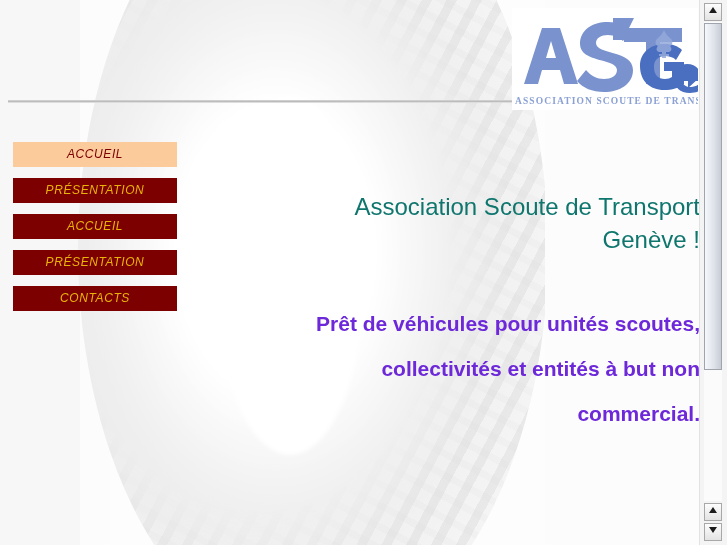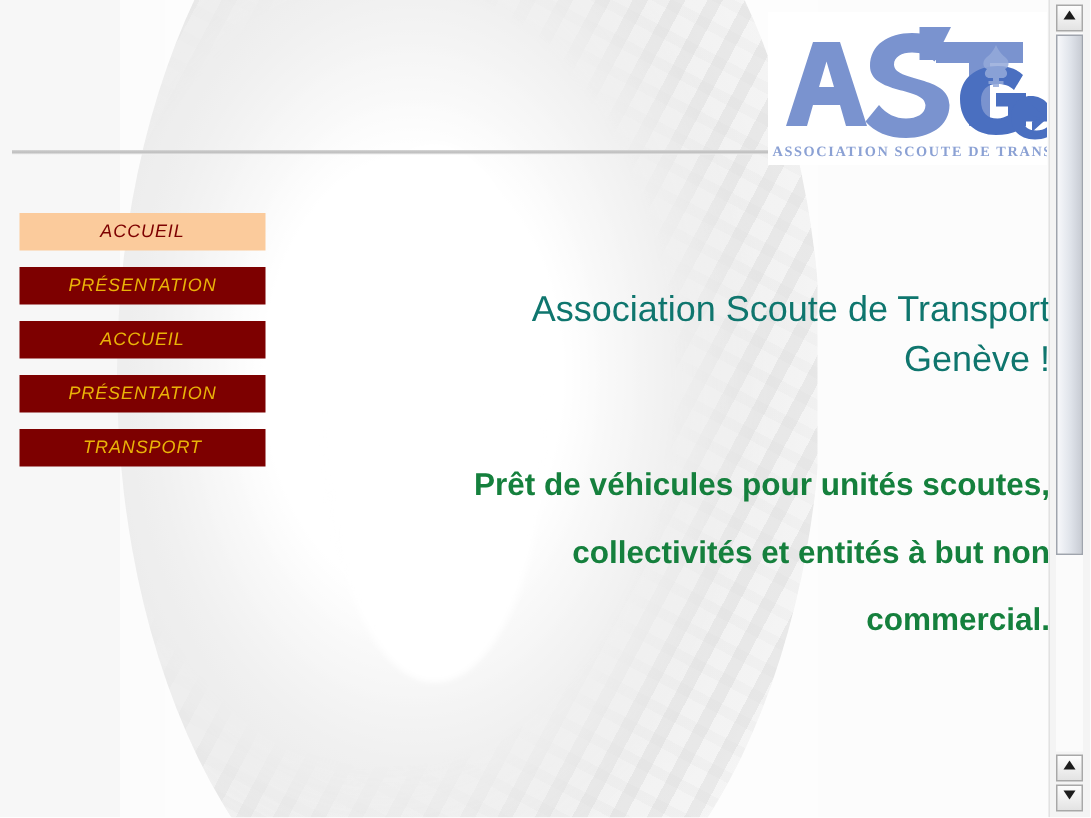--- a/index.html
+++ b/index.html
@@ -165,21 +165,21 @@
     text-align: right;
   }
   .headline {
     color: #0f766e;
     font-size: 24px;
     font-weight: normal;
     line-height: 33px;
     margin: 0;
   }
   .subtext {
-    color: #15803d;
+    color: #6d28d9;
     font-size: 21px;
     font-weight: bold;
     line-height: 45px;
     margin: 0;
     padding-top: 45px;
   }
 
   
   .scrollbar {
     position: absolute;
@@ -283,21 +283,21 @@
         <text x="3" y="96" font-family="Liberation Serif, serif" font-size="9.5" letter-spacing="1.1" fill="#8ba1d4" font-weight="bold">ASSOCIATION SCOUTE DE TRANSPORT</text>
       </svg>
     </div>
   </div>
 
   <nav class="nav">
     <div class="nav-item active">ACCUEIL</div>
     <div class="nav-item">PRÉSENTATION</div>
     <div class="nav-item">ACCUEIL</div>
     <div class="nav-item">PRÉSENTATION</div>
-    <div class="nav-item">TRANSPORT</div>
+    <div class="nav-item">CONTACTS</div>
   </nav>
 
   <div class="content">
     <h1 class="headline">Association Scoute de Transport Genève !</h1>
     <p class="subtext">Prêt de véhicules pour unités scoutes, collectivités et entités à but non commercial.</p>
   </div>
 
   <div class="scrollbar">
     <div class="sb-track"></div>
     <div class="sb-thumb"></div>

